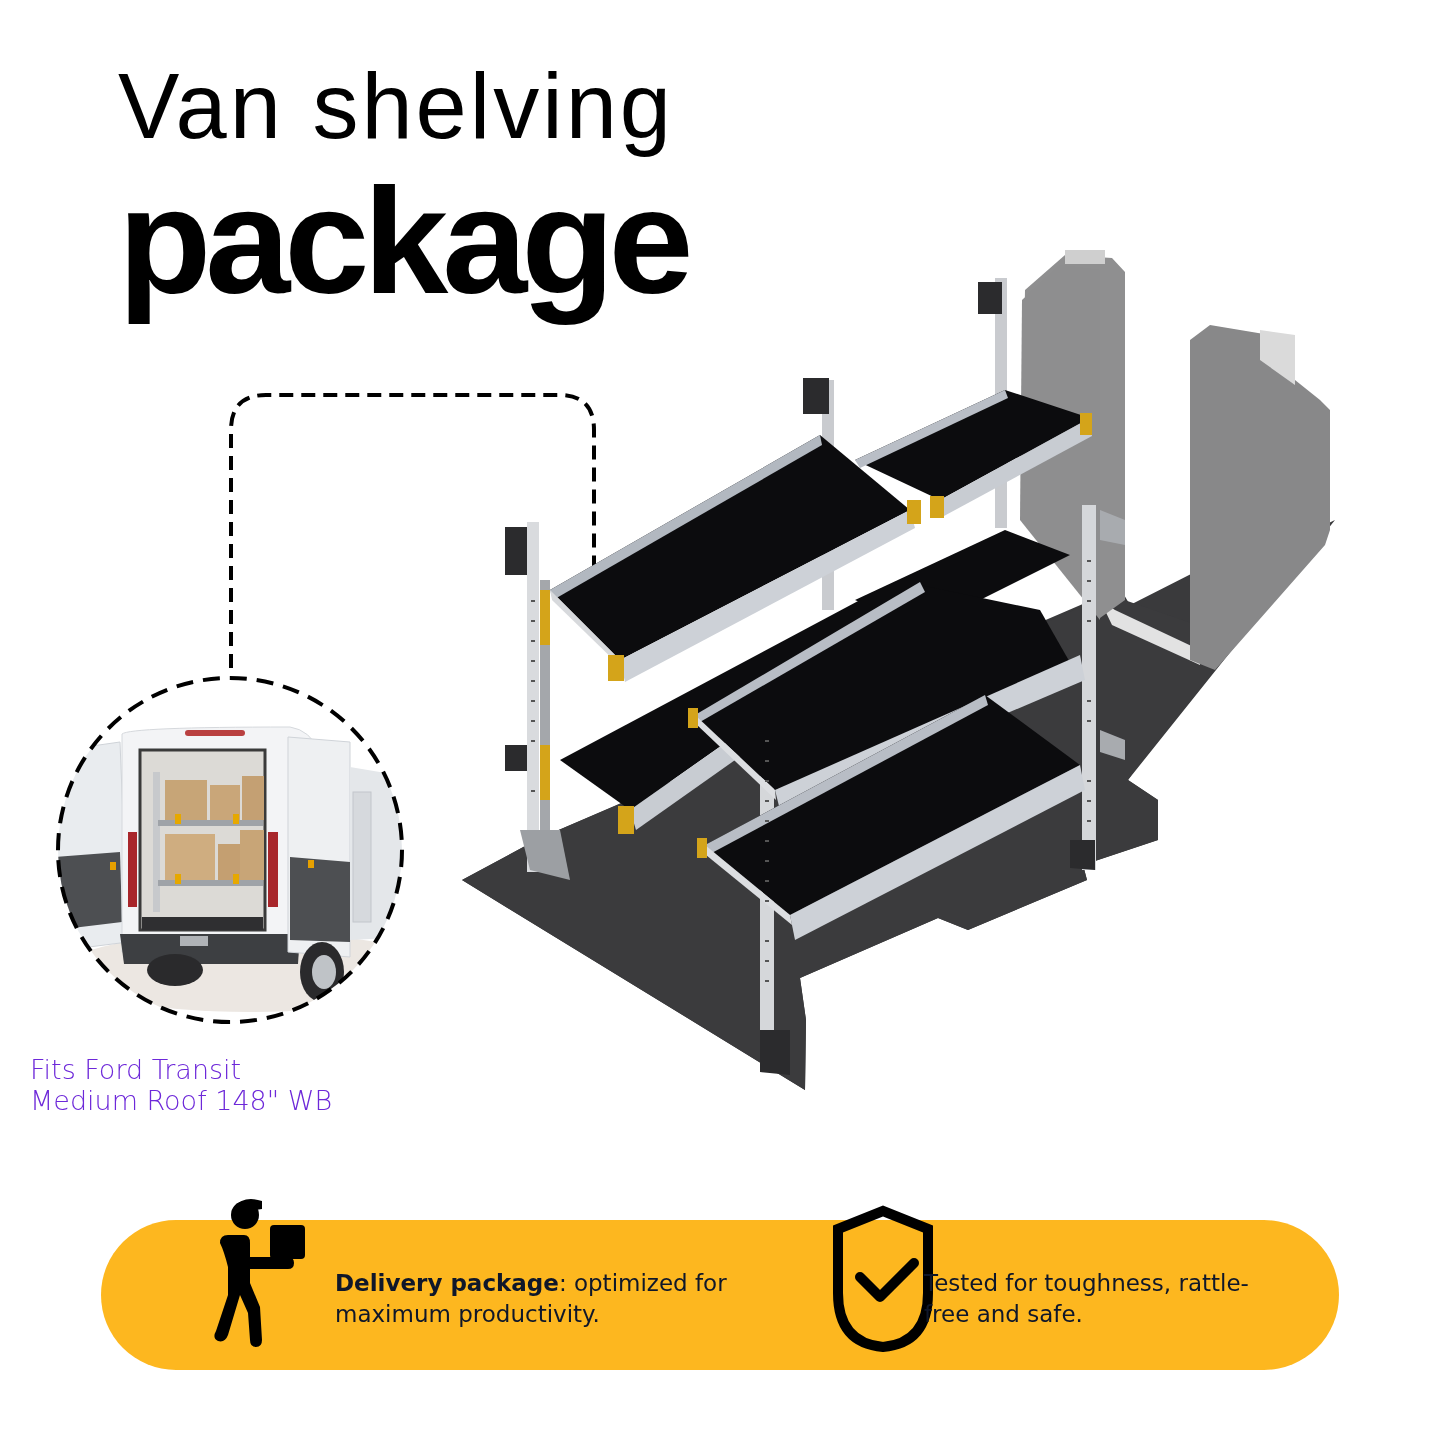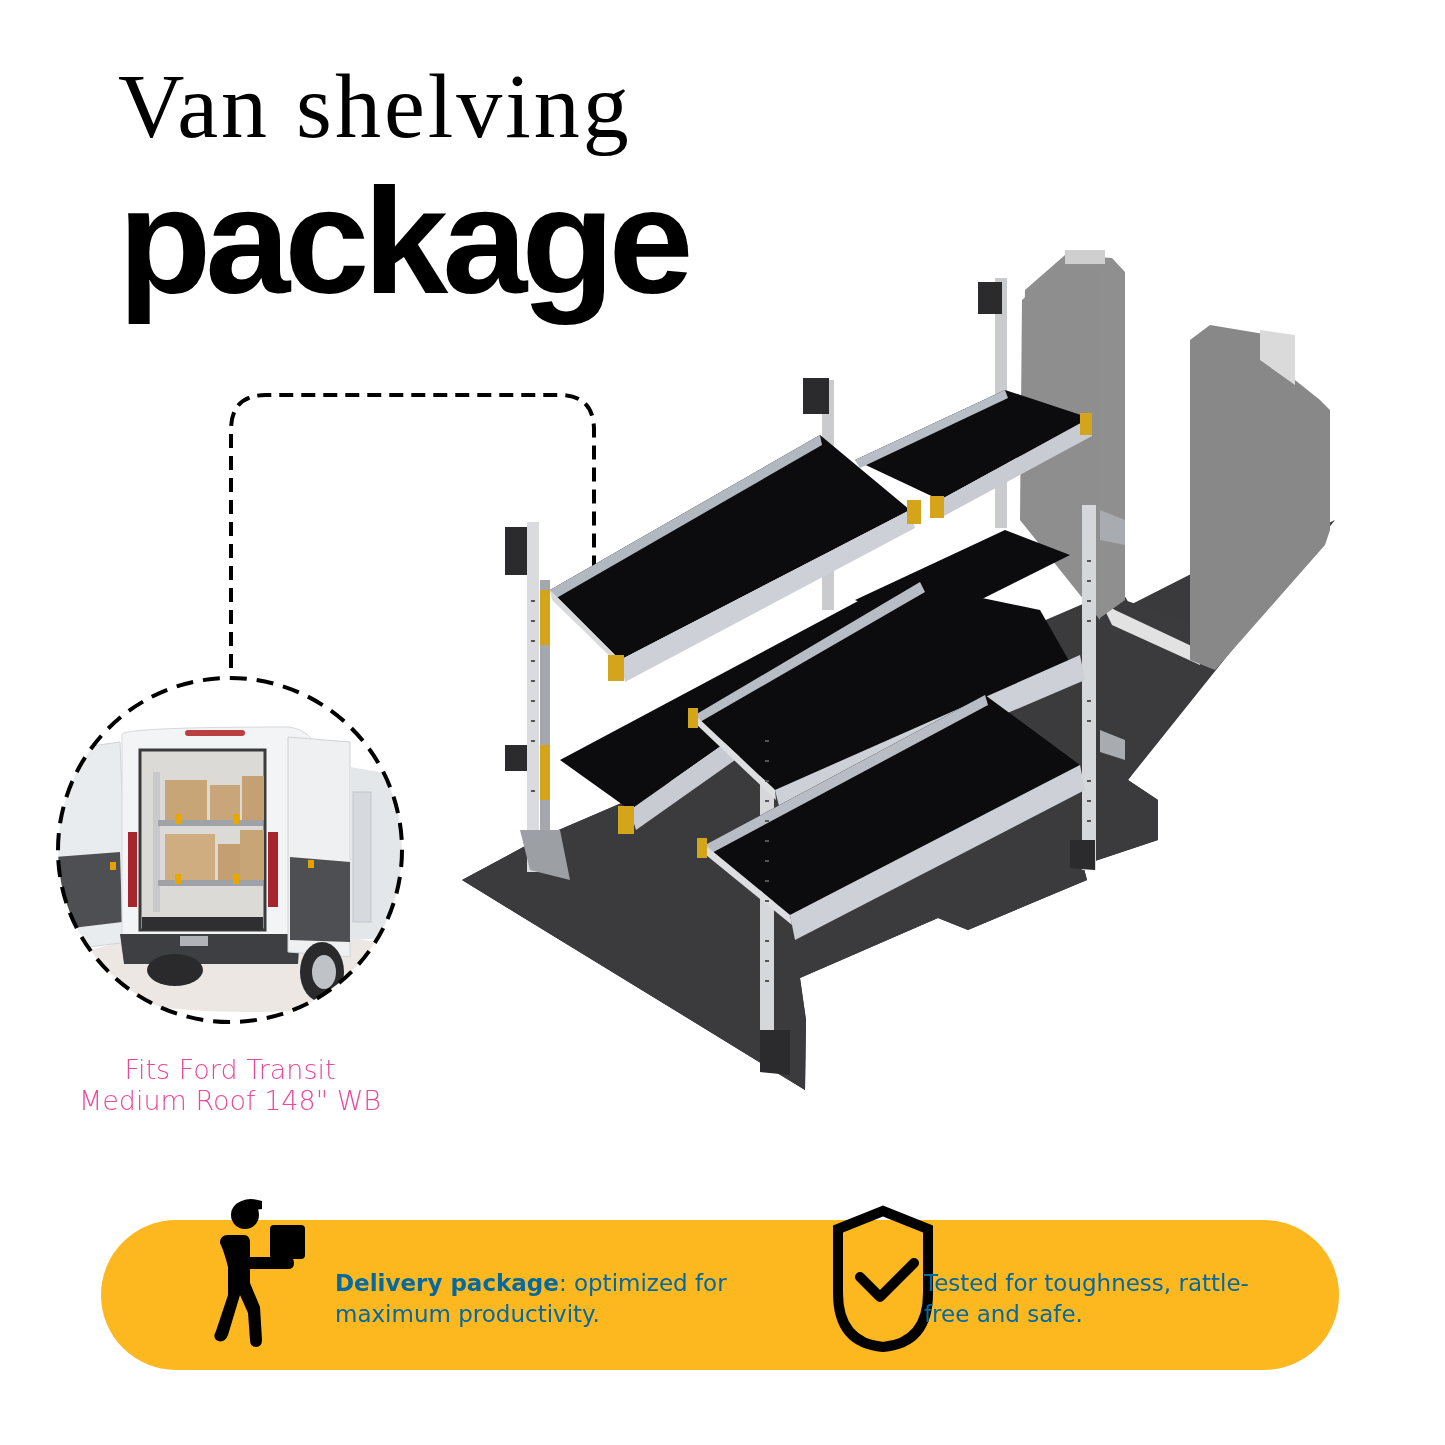--- a/index.html
+++ b/index.html
@@ -1,26 +1,26 @@
 <!DOCTYPE html>
 <html><head>
 <meta charset="utf-8">
 <style>
   html, body { margin:0; padding:0; background:#ffffff; }
   body { width:1445px; height:1445px; position:relative; overflow:hidden; font-family:"DejaVu Sans", "Liberation Sans", sans-serif; color:#000; }
-  .title-light { position:absolute; left:118px; top:60px; font-size:92px; font-weight:300; letter-spacing:3px; line-height:1; font-family:Liberation Serif, serif; -webkit-text-stroke:0px; }
+  .title-light { position:absolute; left:118px; top:60px; font-size:92px; font-weight:300; letter-spacing:3px; line-height:1; font-family:Liberation Sans, sans-serif; -webkit-text-stroke:0px; }
   .title-bold { position:absolute; left:118px; top:166px; font-size:150px; font-weight:900; letter-spacing:-6px; line-height:1; font-family:"Liberation Sans", sans-serif; transform:scaleX(1.02); transform-origin:left; }
   .connector { position:absolute; left:0; top:0; pointer-events:none; }
   .inset { position:absolute; left:50px; top:672px; width:360px; height:356px; }
-  .caption { position:absolute; left:30px; top:1054px; width:400px; text-align:center; font-size:27px; line-height:31px; font-family:"DejaVu Sans", sans-serif; color:#ec4899; font-weight:300; }
+  .caption { position:absolute; left:30px; top:1054px; width:400px; font-size:27px; line-height:31px; font-family:"DejaVu Sans", sans-serif; color:#6d28d9; font-weight:300; }
   .render { position:absolute; left:455px; top:240px; }
   .feature-bar { position:absolute; left:101px; top:1220px; width:1238px; height:150px; border-radius:75px; background:#FDB71F; }
   .icon-courier { position:absolute; left:210px; top:1195px; }
   .icon-shield { position:absolute; left:828px; top:1205px; }
-  .feat-text { position:absolute; font-size:23px; line-height:31px; color:#0369a1; font-family:"DejaVu Sans", sans-serif; }
+  .feat-text { position:absolute; font-size:23px; line-height:31px; color:#0f172a; font-family:"DejaVu Sans", sans-serif; }
   .feat-1 { left:335px; top:1268px; width:400px; }
   .feat-2 { left:924px; top:1268px; width:330px; }
   .feat-text b { font-weight:bold; }
 </style>
 </head>
 <body>
 
 <div class="title-light">Van shelving</div>
 <div class="title-bold">package</div>
 

